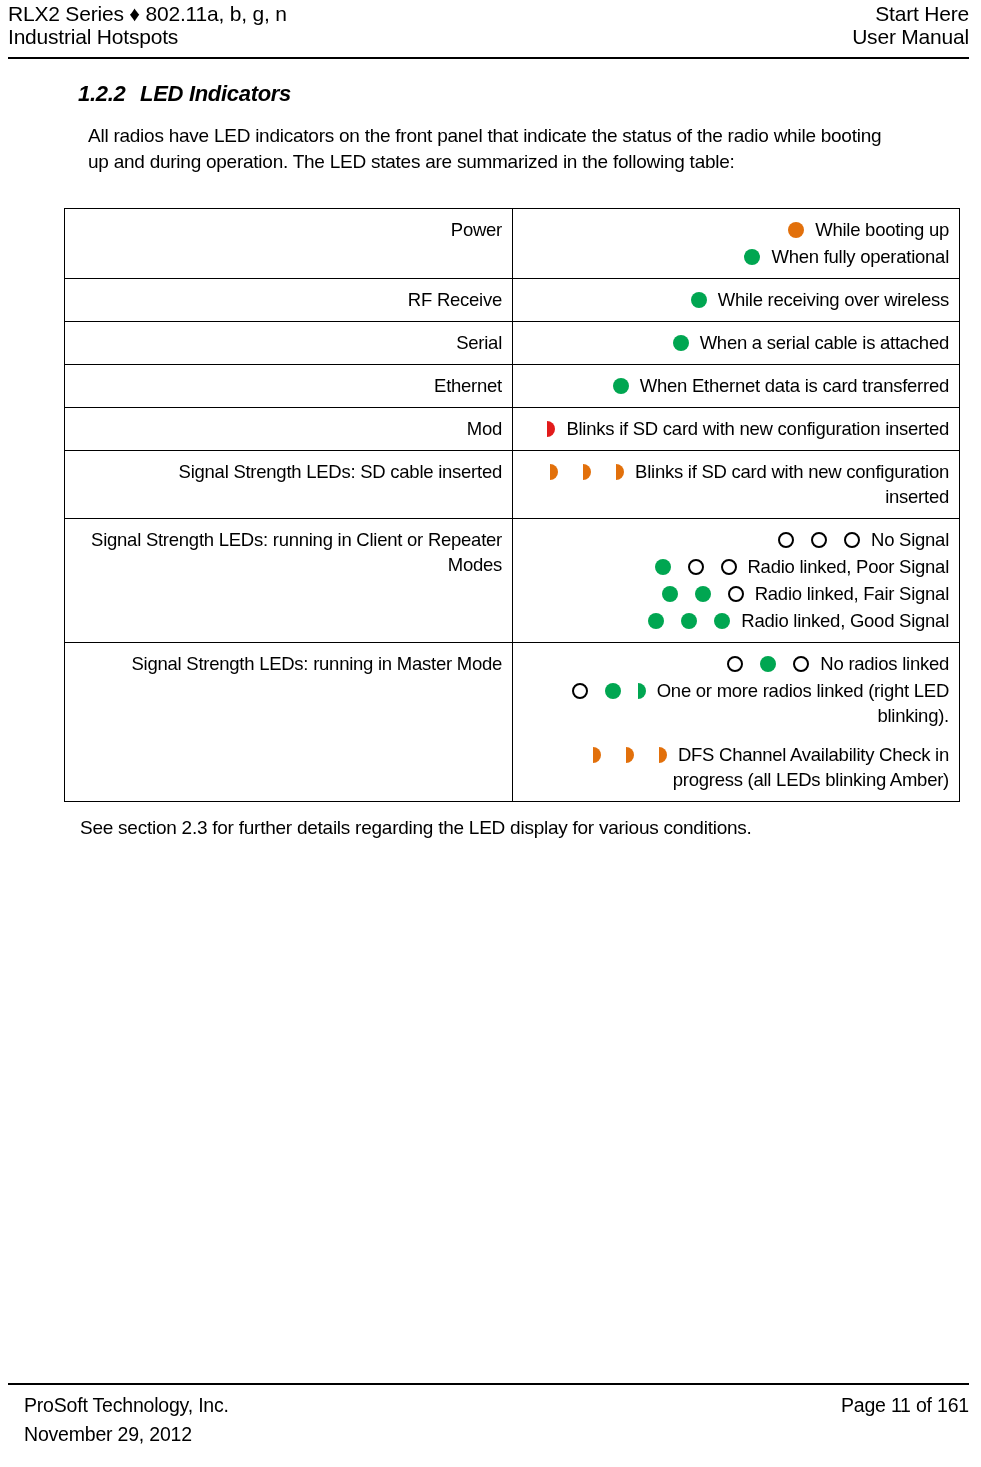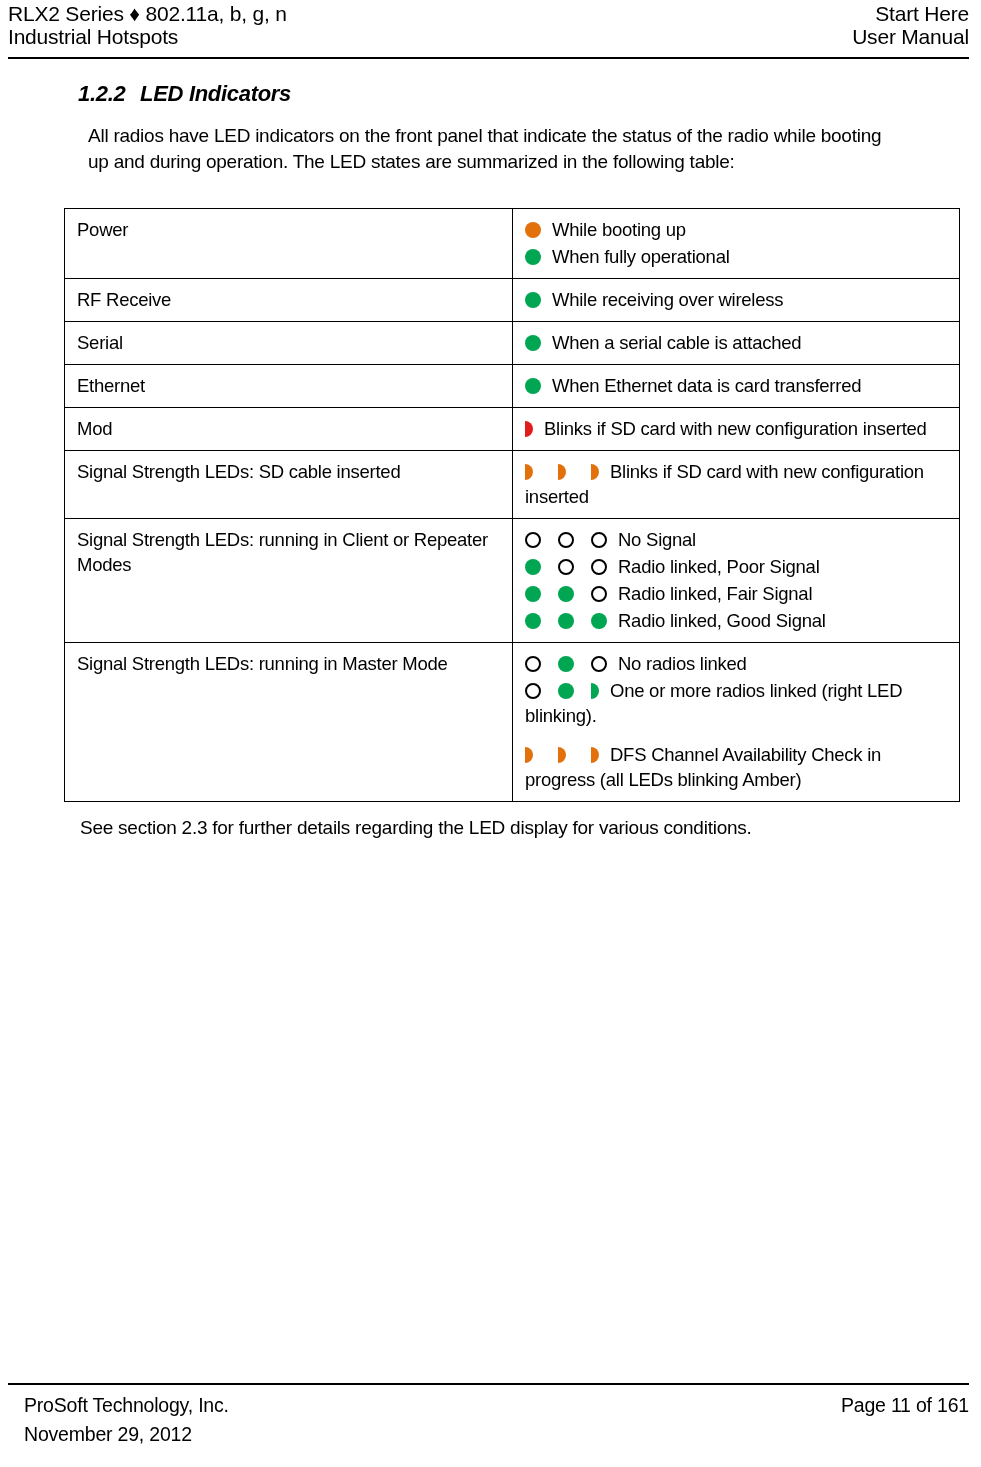--- a/index.html
+++ b/index.html
@@ -73,20 +73,21 @@
     line-height: 25.5px;
     letter-spacing: -0.25px;
   }
 
   
   table.led-table {
     margin: 34px 4px 0 64px;
     width: 849px;
     border-collapse: collapse;
     table-layout: fixed;
+    text-align: right;
   }
   table.led-table td {
     border: 1.6px solid #000000;
     padding: 8px 10px 9px 12px;
     font-size: 18.5px;
     line-height: 25px;
     letter-spacing: -0.25px;
     vertical-align: top;
   }
   table.led-table td.col-name { width: 425px; }

